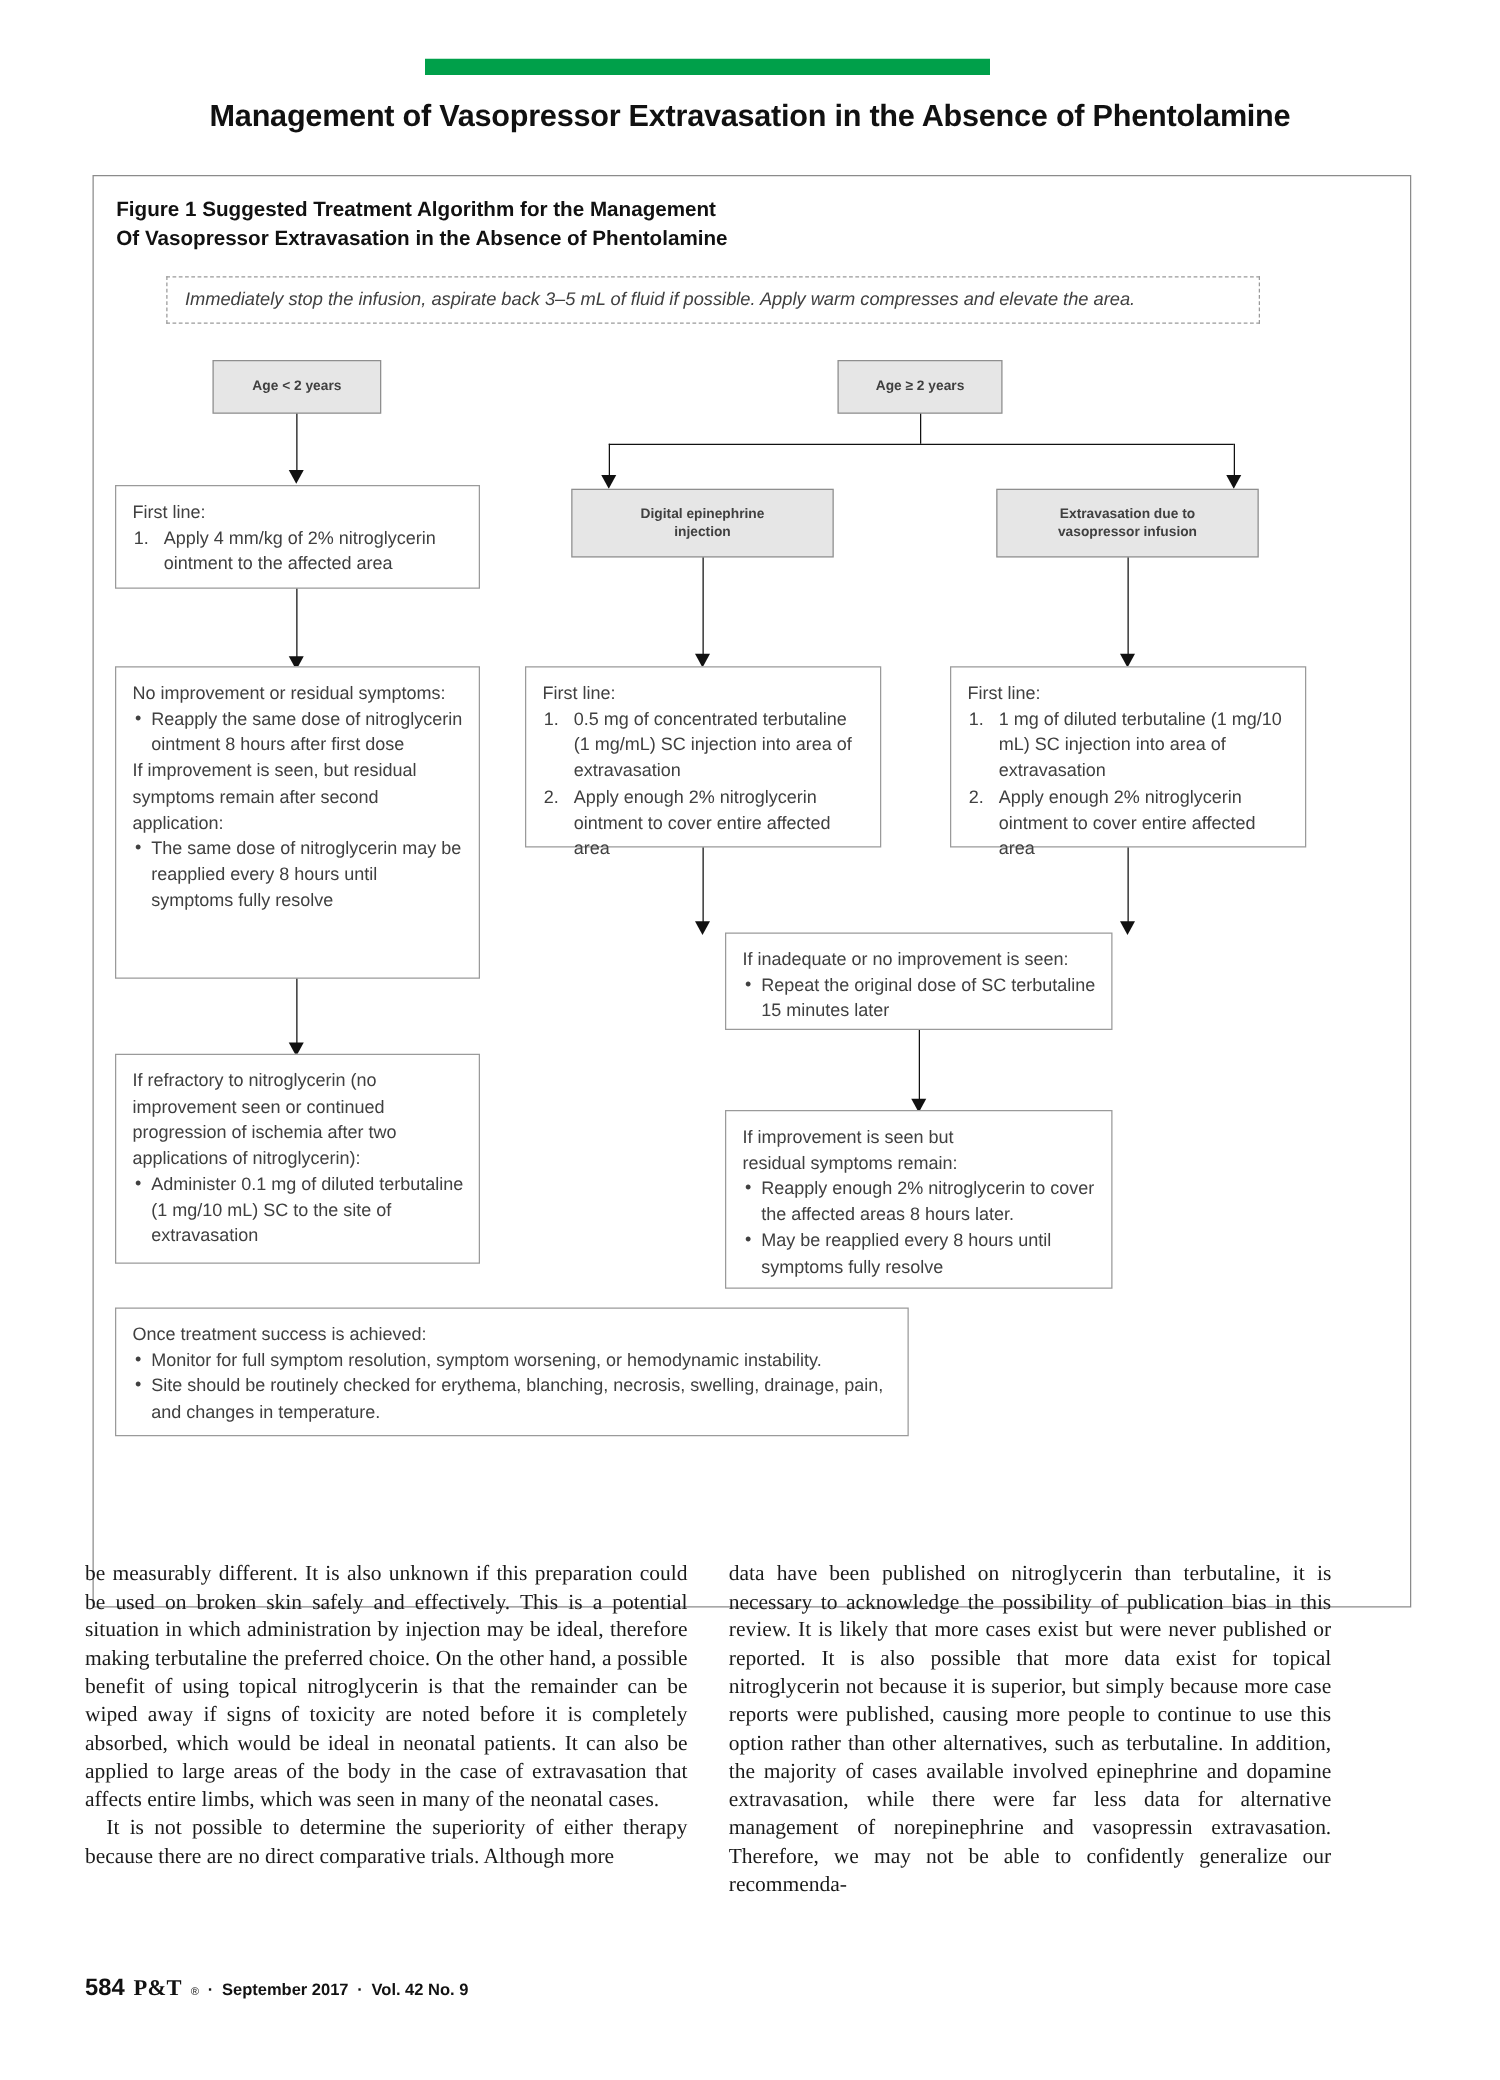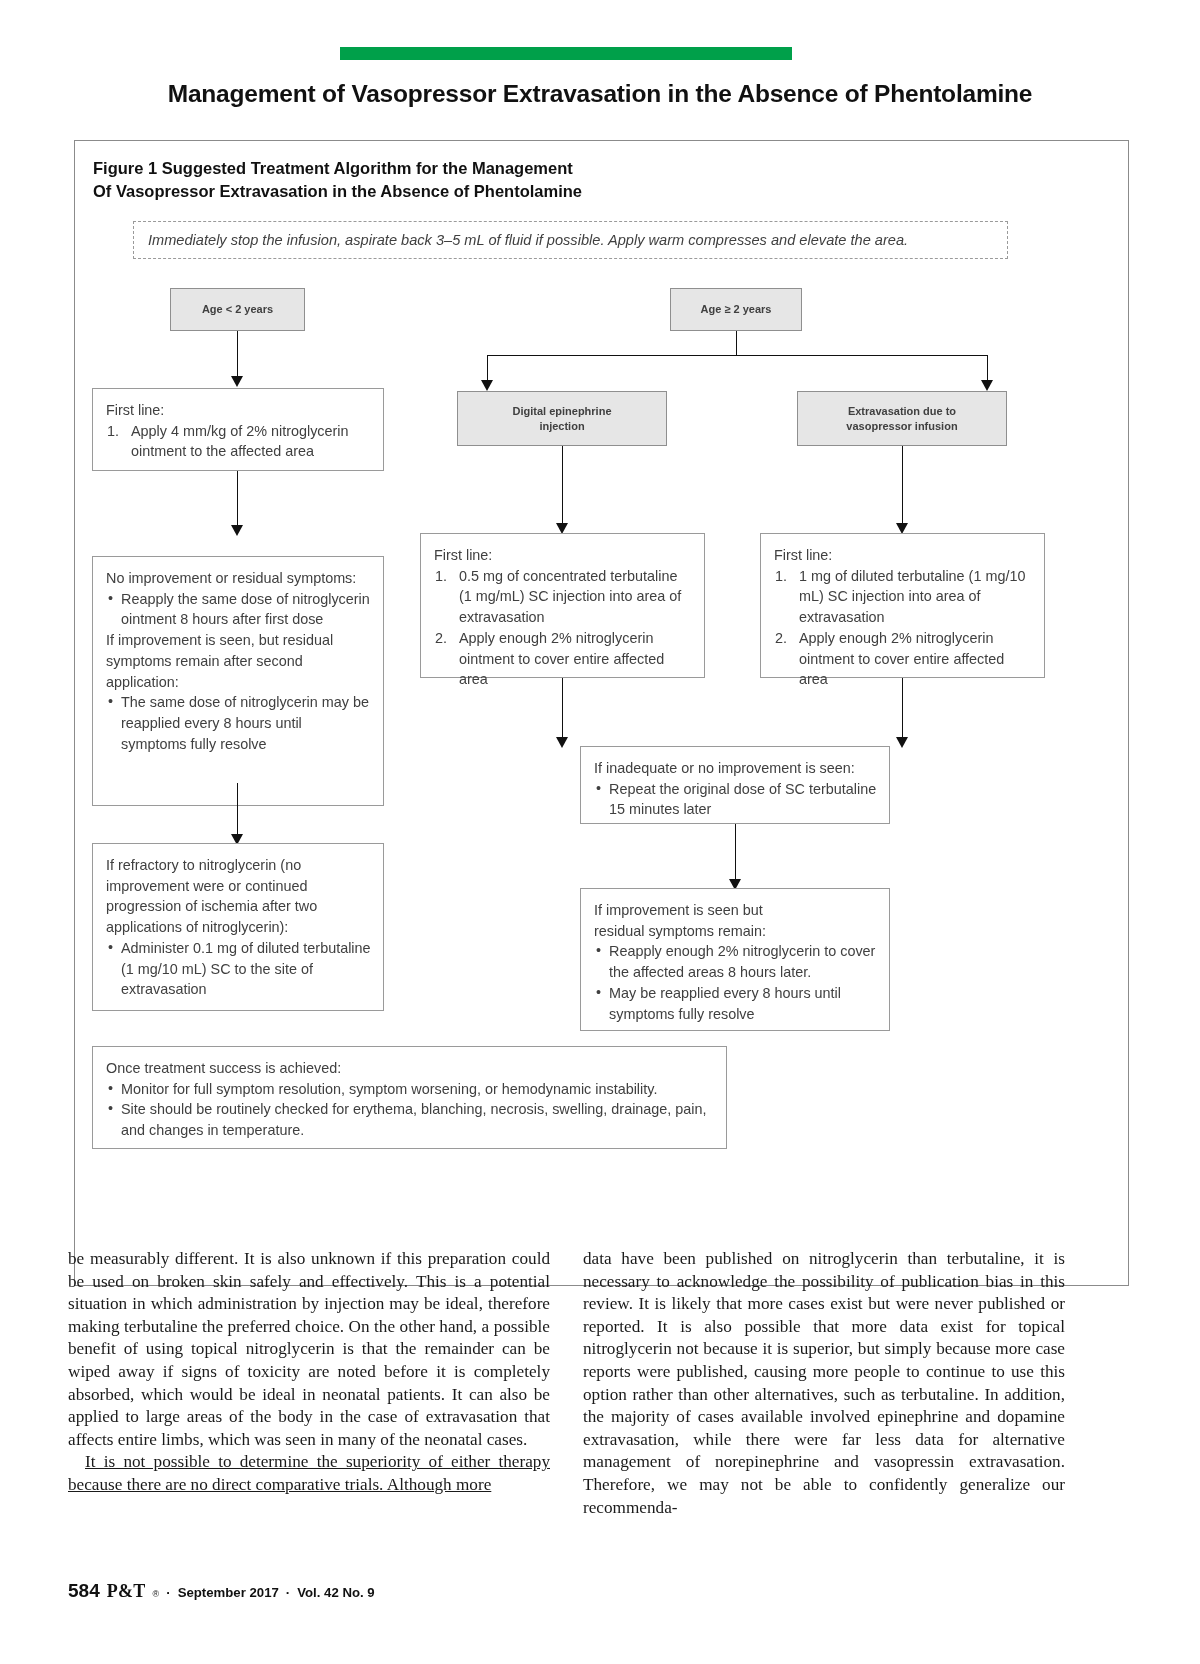--- a/index.html
+++ b/index.html
@@ -143,21 +143,21 @@
   
   .bodytext {
     position: absolute;
     font-family: "Liberation Serif", serif;
     font-size: 17.2px;
     line-height: 1.315;
     text-align: justify;
     color: #1a1a1a;
   }
   .bodytext p { margin: 0; }
-  .bodytext p.indent { text-indent: 17px; text-decoration: underline; }
+  .bodytext p.indent { text-indent: 17px; }
 
   
   .footer {
     position: absolute;
     left: 68px;
     top: 1580px;
     display: flex;
     align-items: baseline;
     gap: 7px;
     font-size: 14px;
@@ -238,39 +238,39 @@
       <div class="lead">First line:</div>
       <ol class="num">
         <li>Apply 4 mm/kg of 2% nitroglycerin ointment to the affected area</li>
       </ol>
     </div>
   </div>
 
   <div class="vline" style="left:162px; top:330px; height:57px;"></div>
   <div class="arrowhead" style="left:156px; top:384px;"></div>
 
-  <div class="box" style="left:17px; top:392px; width:292px; height:250px;margin-top:23px;">
+  <div class="box" style="left:17px; top:392px; width:292px; height:250px;">
     <div class="pad">
       <div class="lead">No improvement or residual symptoms:</div>
       <ul class="bul">
         <li>Reapply the same dose of nitroglycerin ointment 8 hours after first dose</li>
       </ul>
       <div>If improvement is seen, but residual symptoms remain after second application:</div>
       <ul class="bul">
         <li>The same dose of nitroglycerin may be reapplied every 8 hours until symptoms fully resolve</li>
       </ul>
     </div>
   </div>
 
   <div class="vline" style="left:162px; top:642px; height:55px;"></div>
   <div class="arrowhead" style="left:156px; top:693px;"></div>
 
   <div class="box" style="left:17px; top:702px; width:292px; height:168px;">
     <div class="pad">
-      <div class="lead">If refractory to nitroglycerin (no improvement were or continued progression of ischemia after two applications of nitroglycerin):</div>
+      <div class="lead">If refractory to nitroglycerin (no improvement seen or continued progression of ischemia after two applications of nitroglycerin):</div>
       <ul class="bul">
         <li>Administer 0.1 mg of diluted terbutaline (1 mg/10 mL) SC to the site of extravasation</li>
       </ul>
     </div>
   </div>
 
   <div class="vline" style="left:487px; top:305px; height:80px;"></div>
   <div class="arrowhead" style="left:481px; top:382px;"></div>
 
   <div class="box" style="left:345px; top:392px; width:285px; height:145px;">

